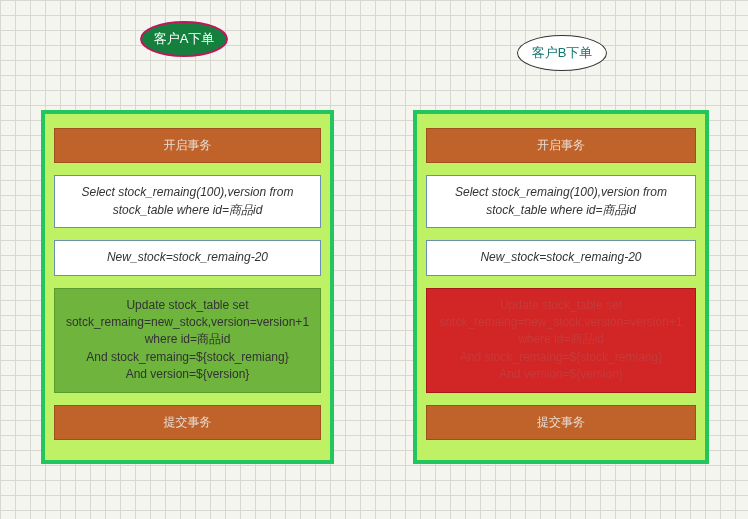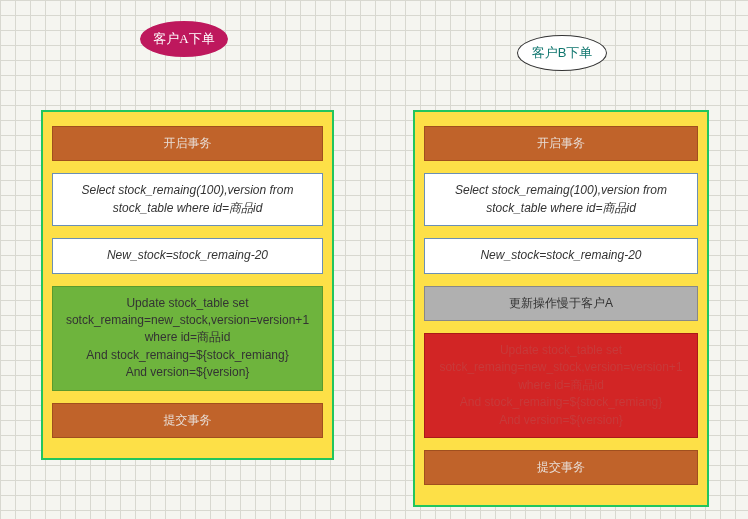--- a/index.html
+++ b/index.html
@@ -21,38 +21,37 @@
       align-items: center;
       justify-content: center;
       font-size: 13px;
       text-align: center;
     }
     .ellipse-a {
       left: 140px;
       top: 21px;
       width: 88px;
       height: 36px;
-      background: #be185d;
+      background: #15803d;
       border: 2px solid #be185d;
       color: #fff;
-      font-family: Liberation Serif, serif;
     }
     .ellipse-b {
       left: 517px;
       top: 35px;
       width: 90px;
       height: 36px;
       background: #fff;
       border: 1px solid #333;
       color: #0f766e;
     }
     .flow-container {
       position: absolute;
-      background: #fde047;
-      border: 2px solid #22c55e;
+      background: #bef264;
+      border: 4px solid #22c55e;
       padding: 14px 9px;
     }
     .container-a {
       left: 41px;
       top: 110px;
       width: 293px;
     }
     .container-b {
       left: 413px;
       top: 110px;
@@ -134,23 +133,20 @@
 <div class="flow-container container-b">
   <div class="step-box orange-box">
     <span>开启事务</span>
   </div>
   <div class="step-box white-box">
     <span>Select stock_remaing(100),version from stock_table where id=商品id</span>
   </div>
   <div class="step-box white-box">
     <span>New_stock=stock_remaing-20</span>
   </div>
-  <div class="step-box gray-box">
-    <span>更新操作慢于客户A</span>
-  </div>
   <div class="step-box red-box">
     <span>Update stock_table set sotck_remaing=new_stock,version=version+1 where id=商品id<br>And stock_remaing=${stock_remiang}<br>And version=${version}</span>
   </div>
   <div class="step-box orange-box">
     <span>提交事务</span>
   </div>
 </div>
 
 <div class="watermark"></div>
 

